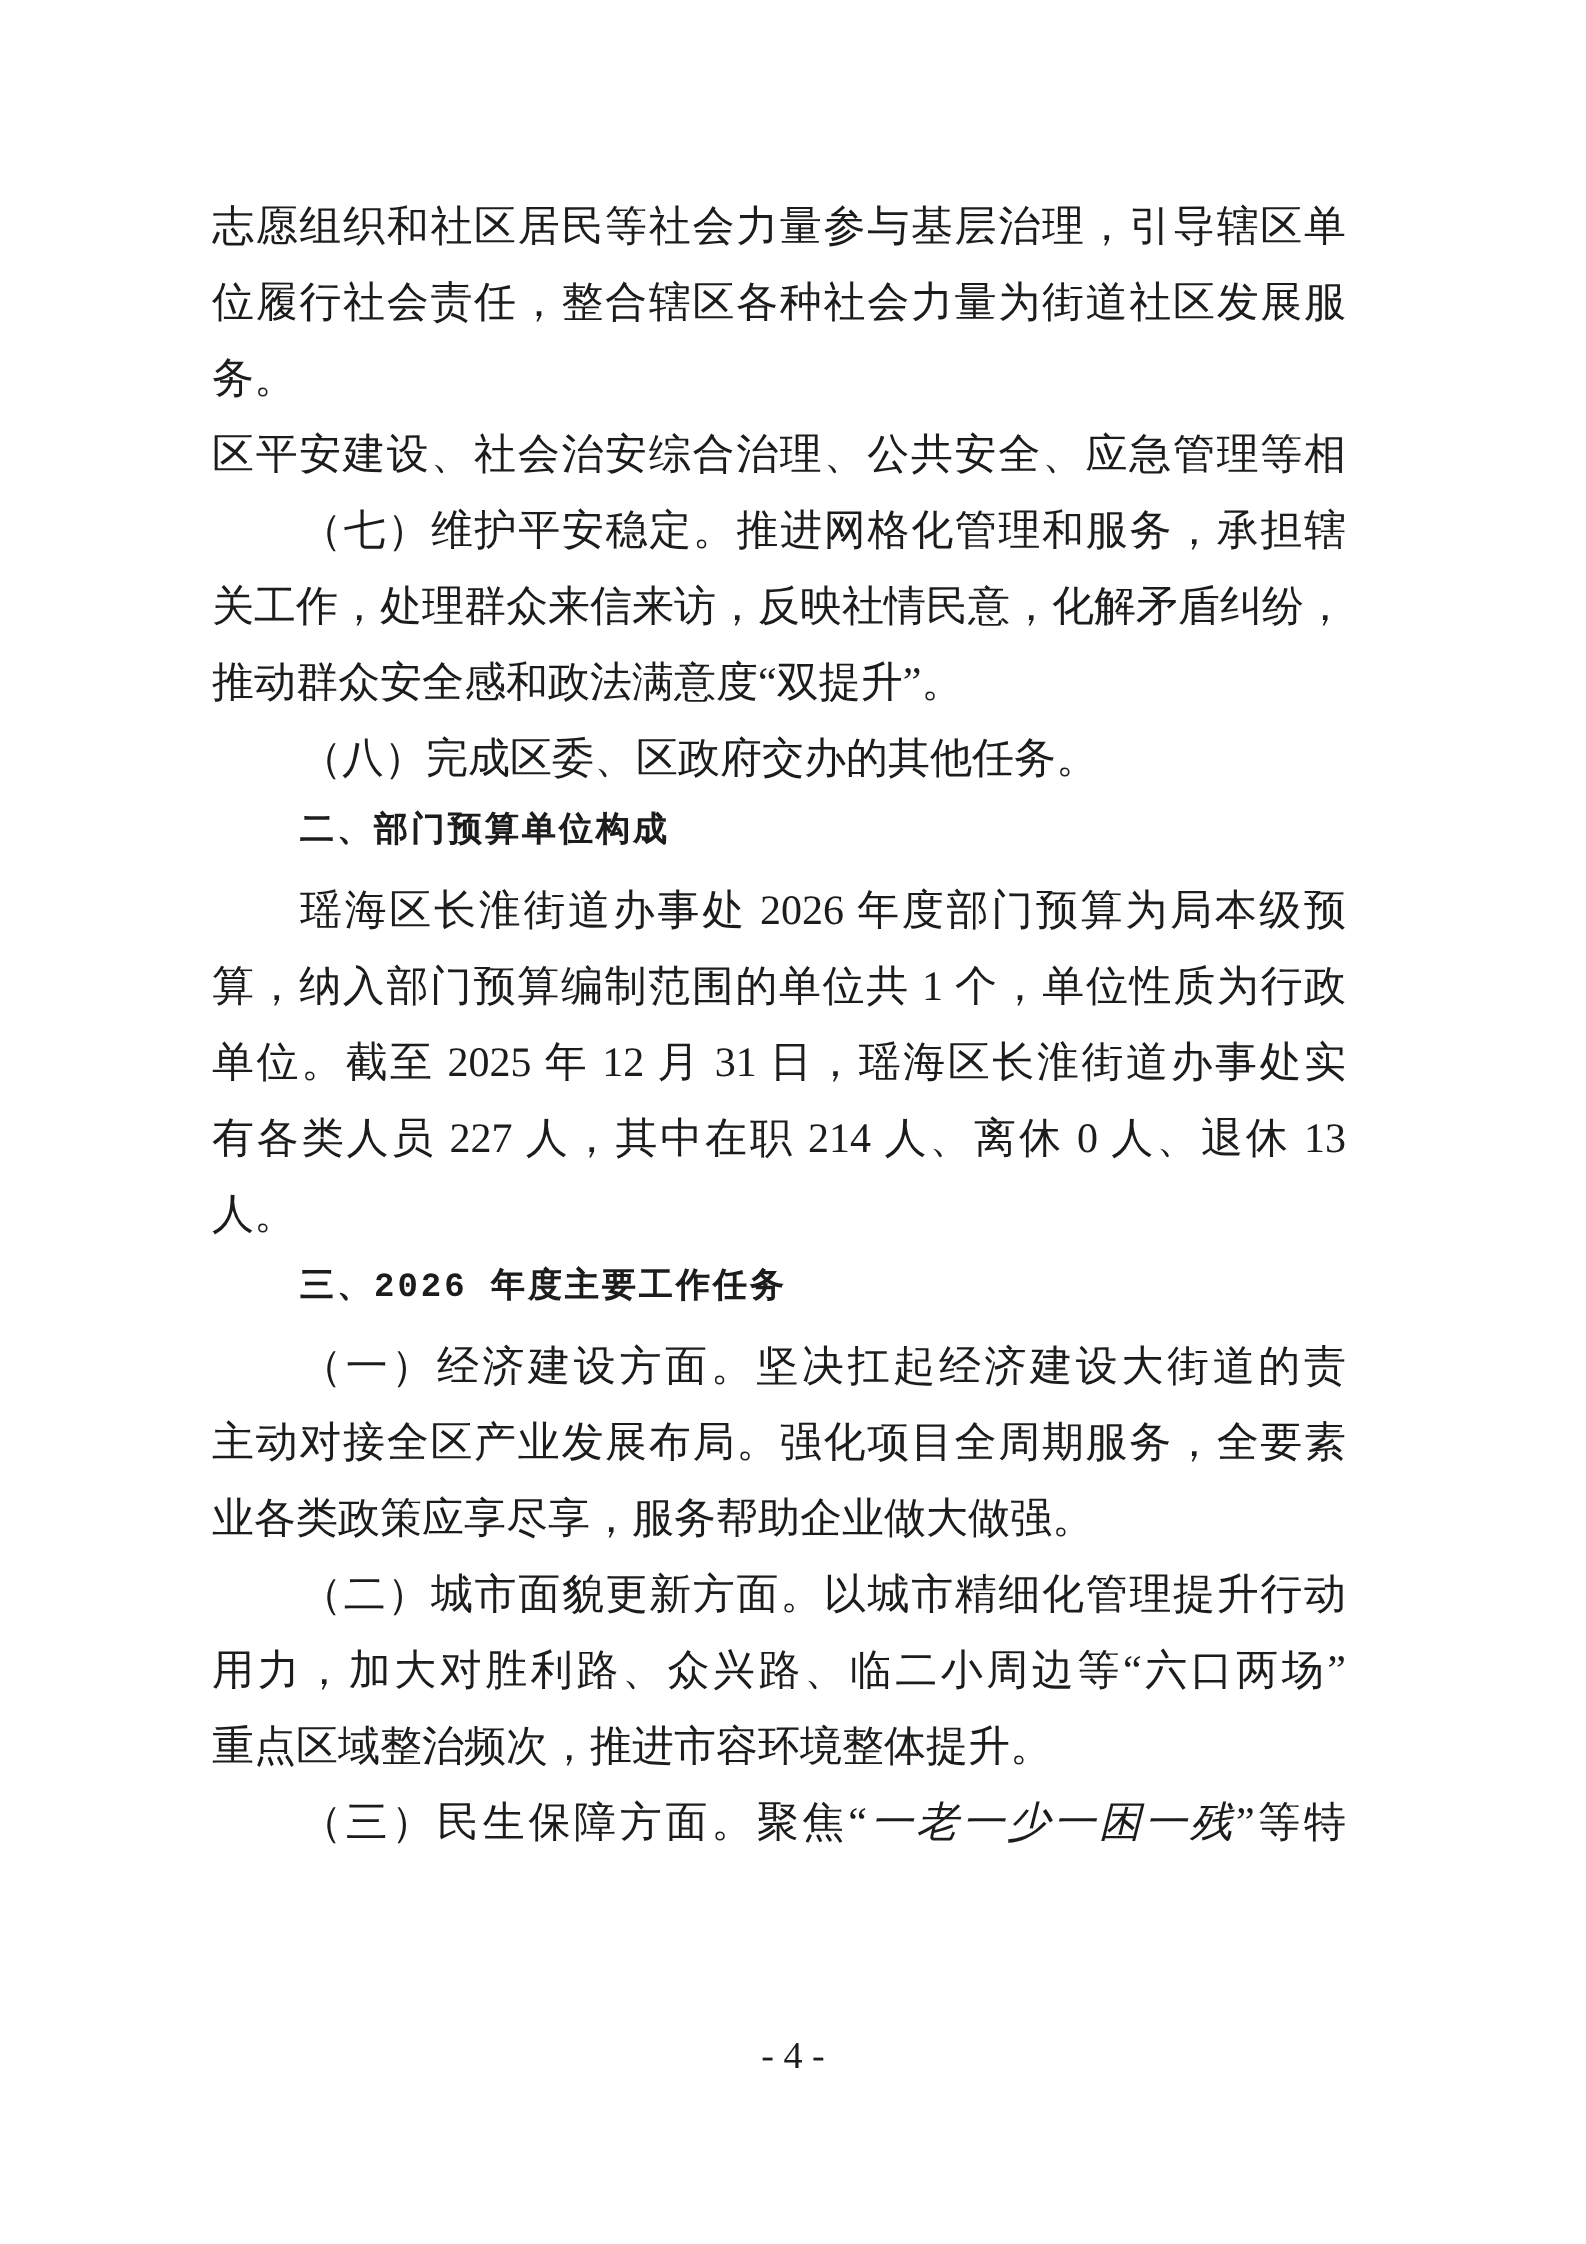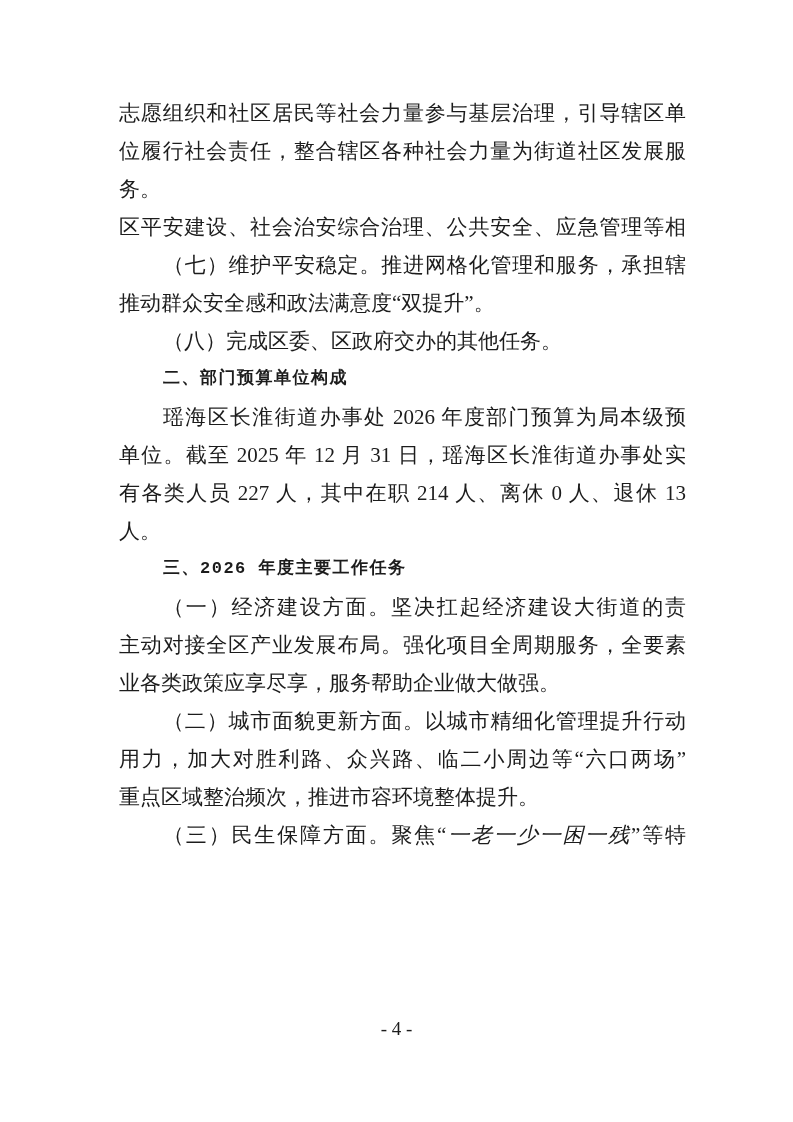--- a/index.html
+++ b/index.html
@@ -11,21 +11,21 @@
     position: relative;
     width: 793px;
     height: 1122px;
     background: #ffffff;
     color: #1c1c1c;
     font-family: "Liberation Serif", "DejaVu Serif", serif;
     overflow: hidden;
   }
   .doc-body {
     position: absolute;
-    left: 119px;
+    left: 106px;
     top: 94px;
     width: 567px;
   }
   .block { margin: 0; padding: 0; }
   .line {
     font-size: 21px;
     line-height: 38px;
     height: 38px;
     text-align: justify;
     text-align-last: justify;
@@ -61,33 +61,35 @@
 
     <div class="block">
       <div class="line">志愿组织和社区居民等社会力量参与基层治理，引导辖区单</div>
       <div class="line">位履行社会责任，整合辖区各种社会力量为街道社区发展服</div>
       <div class="line end">务。</div>
     </div>
 
     <div class="block">
       <div class="line">区平安建设、社会治安综合治理、公共安全、应急管理等相</div>
       <div class="line indent">（七）维护平安稳定。推进网格化管理和服务，承担辖</div>
+      <div class="line">关工作，处理群众来信来访，反映社情民意，化解矛盾纠纷，</div>
       <div class="line end">推动群众安全感和政法满意度“双提升”。</div>
     </div>
 
     <div class="block">
       <div class="line indent end">（八）完成区委、区政府交办的其他任务。</div>
     </div>
 
     <div class="block">
       <div class="line heading indent">二、部门预算单位构成</div>
     </div>
 
     <div class="block">
       <div class="line indent">瑶海区长淮街道办事处 2026 年度部门预算为局本级预</div>
+      <div class="line">算，纳入部门预算编制范围的单位共 1 个，单位性质为行政</div>
       <div class="line">单位。截至 2025 年 12 月 31 日，瑶海区长淮街道办事处实</div>
       <div class="line">有各类人员 227 人，其中在职 214 人、离休 0 人、退休 13</div>
       <div class="line end">人。</div>
     </div>
 
     <div class="block">
       <div class="line heading indent">三、2026 年度主要工作任务</div>
     </div>
 
     <div class="block">

